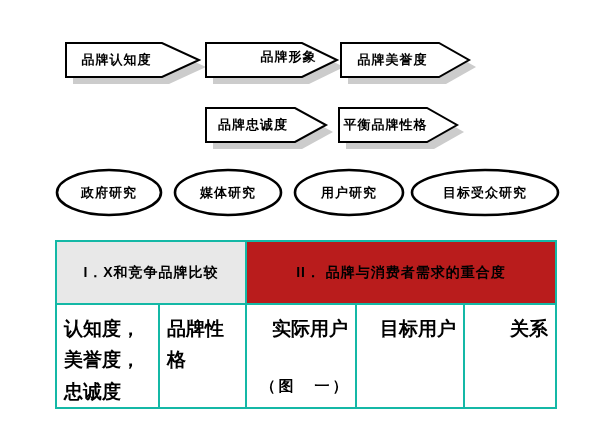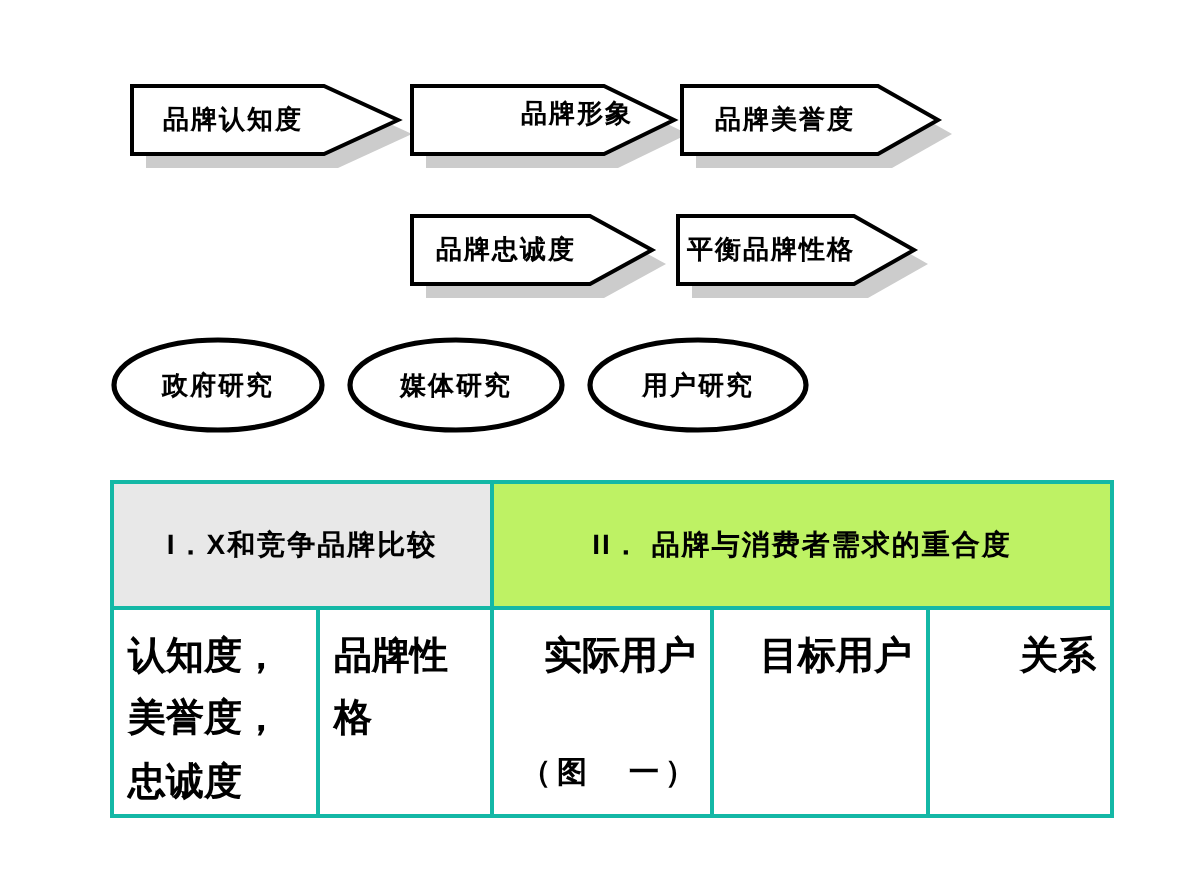--- a/index.html
+++ b/index.html
@@ -84,33 +84,39 @@
         <ellipse cx="55" cy="24.5" rx="53" ry="22.5" fill="#ffffff" stroke="#000000" stroke-width="2.6"></ellipse>
       </svg>
     <span class="lbl" style="width: 110px; height: 49px;">媒体研究</span>
   </div>
   <div class="shape oval" style="left: 293px; top: 168px; width: 112px; height: 49px;">
       <svg width="112" height="49">
         <ellipse cx="56" cy="24.5" rx="54" ry="22.5" fill="#ffffff" stroke="#000000" stroke-width="2.6"></ellipse>
       </svg>
     <span class="lbl" style="width: 112px; height: 49px;">用户研究</span>
   </div>
+  <div class="shape oval" style="left: 410px; top: 168px; width: 150px; height: 49px;">
+      <svg width="150" height="49">
+        <ellipse cx="75" cy="24.5" rx="73" ry="22.5" fill="#ffffff" stroke="#000000" stroke-width="2.6"></ellipse>
+      </svg>
+    <span class="lbl" style="width: 150px; height: 49px;">目标受众研究</span>
+  </div>
 
   <table class="dtable">
     <colgroup>
       <col style="width:103px">
         <col style="width:87px">
         <col style="width:110px">
         <col style="width:108px">
         <col style="width:92px">
     </colgroup>
     <tbody>
       <tr>
         <td class="hdr" colspan="2" style="background: rgb(232, 232, 232);">I．X和竞争品牌比较</td>
-        <td class="hdr" colspan="3" style="background: #bef264; margin-left: 20px;">II．  品牌与消费者需求的重合度</td>
+        <td class="hdr" colspan="3" style="background: #b91c1c; margin-left: 20px;">II．  品牌与消费者需求的重合度</td>
       </tr>
       <tr>
         <td class="cell">认知度，美誉度，忠诚度</td>
         <td class="cell">品牌性格</td>
         <td class="cell c">实际用户</td>
         <td class="cell c">目标用户</td>
         <td class="cell c">关系</td>
       </tr>
     </tbody>
   </table>

